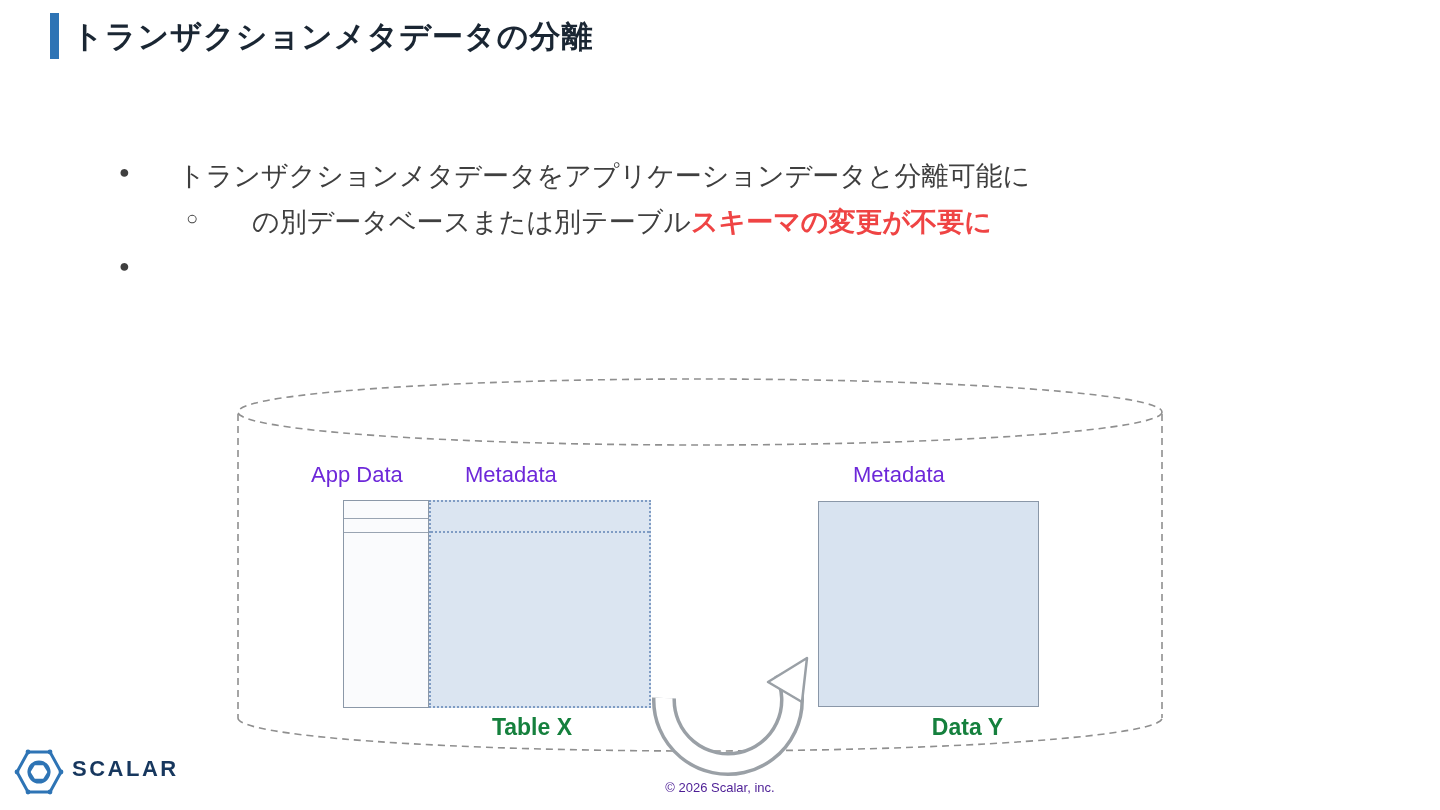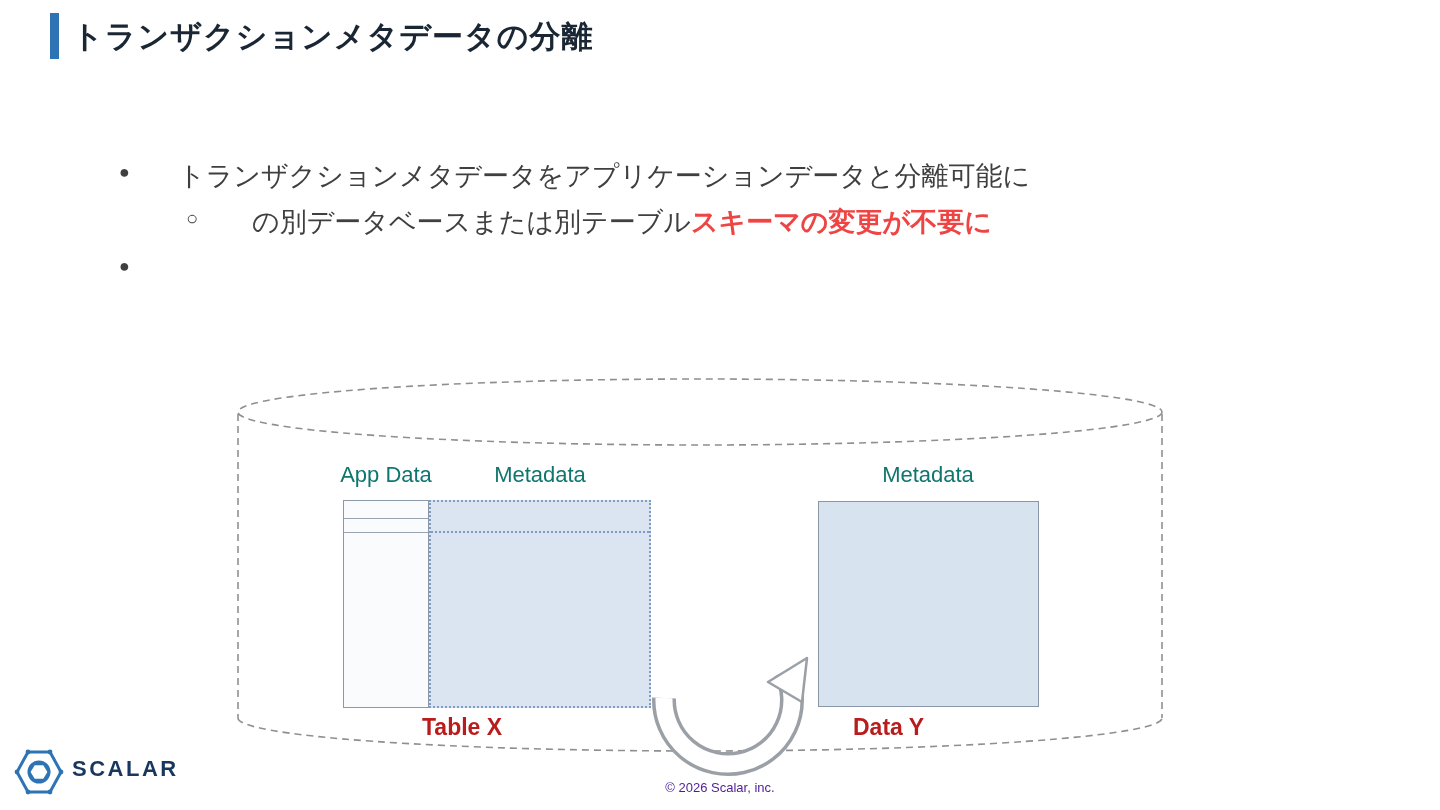--- a/index.html
+++ b/index.html
@@ -18,22 +18,22 @@
   .bullet-text{font-size:27px;color:#3f3f3f;line-height:1.6;margin-left:24px;}
   .bullet-text b{color:#ef4444;}
   .b1-marker{left:119px;top:163px;font-size:18px;}
   .b1-text{left:154px;top:155px;white-space:nowrap;}
   .b2-marker{left:186px;top:208px;font-size:20px;}
   .b2-text{left:228px;top:201px;white-space:nowrap;}
   .b3-marker{left:119px;top:257px;font-size:18px;}
   .b3-text{left:154px;top:248px;width:1005px;}
 
   
-  .col-label{font-size:22px;color:#0f766e;text-align:center;width:150px;}
-  .table-label{font-size:23px;font-weight:700;color:#b91c1c;text-align:left;width:150px;}
+  .col-label{font-size:22px;color:#6d28d9;text-align:left;width:150px;}
+  .table-label{font-size:23px;font-weight:700;color:#15803d;text-align:right;width:150px;}
   .app-data-label{left:311px;top:462px;}
   .metadata-left-label{left:465px;top:462px;}
   .metadata-right-label{left:853px;top:462px;}
   .table-x-label{left:422px;top:714px;}
   .table-y-label{left:853px;top:714px;}
 
   
   .app-table{left:343px;top:500px;width:86px;height:208px;background:#fafbfd;border:1px solid #8b98a8;box-sizing:border-box;}
   .app-table .row1{height:17px;border-bottom:1px solid #99a4b2;}
   .app-table .row2{height:13px;border-bottom:1px solid #99a4b2;}

